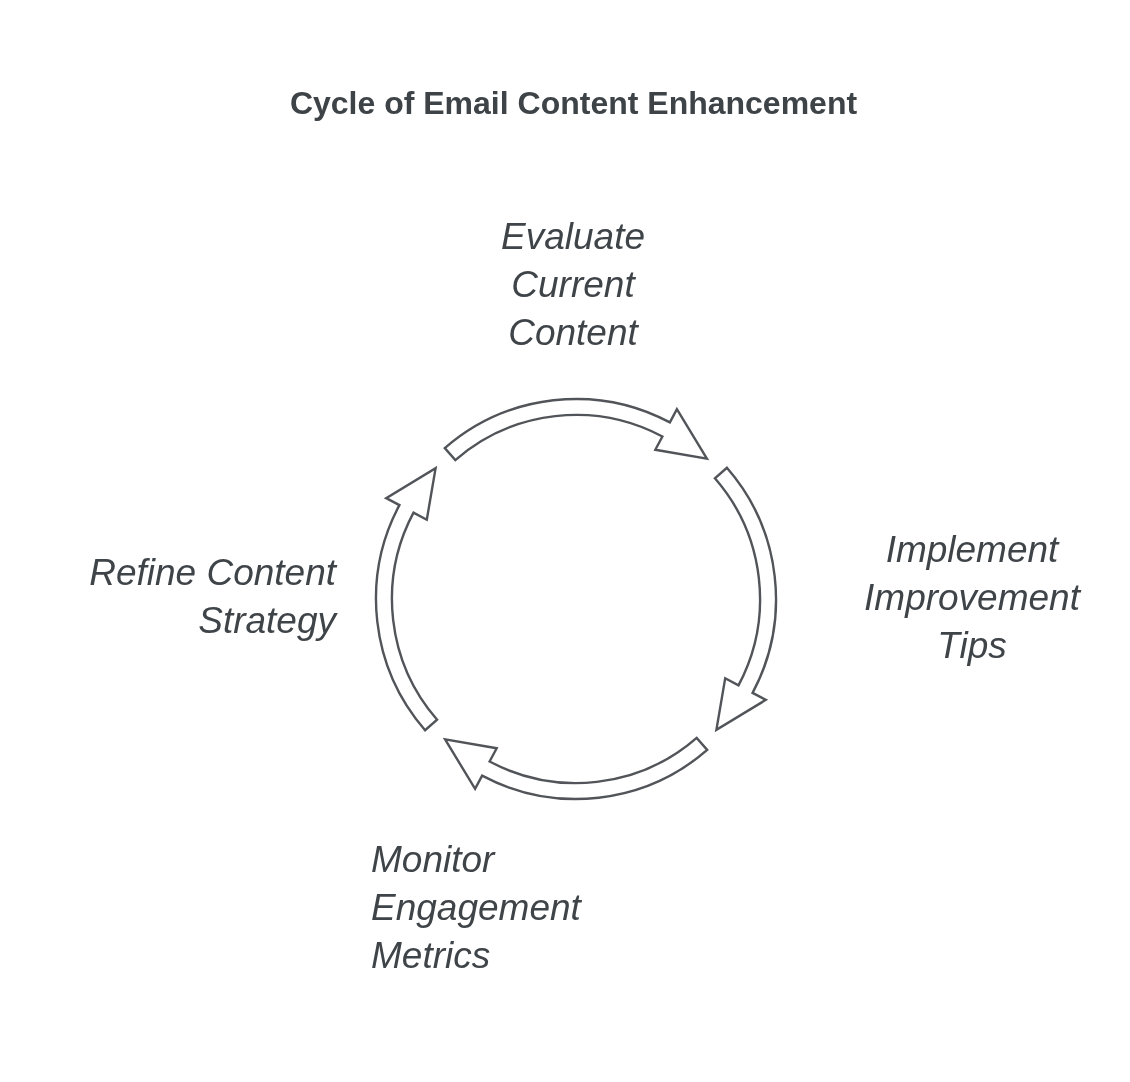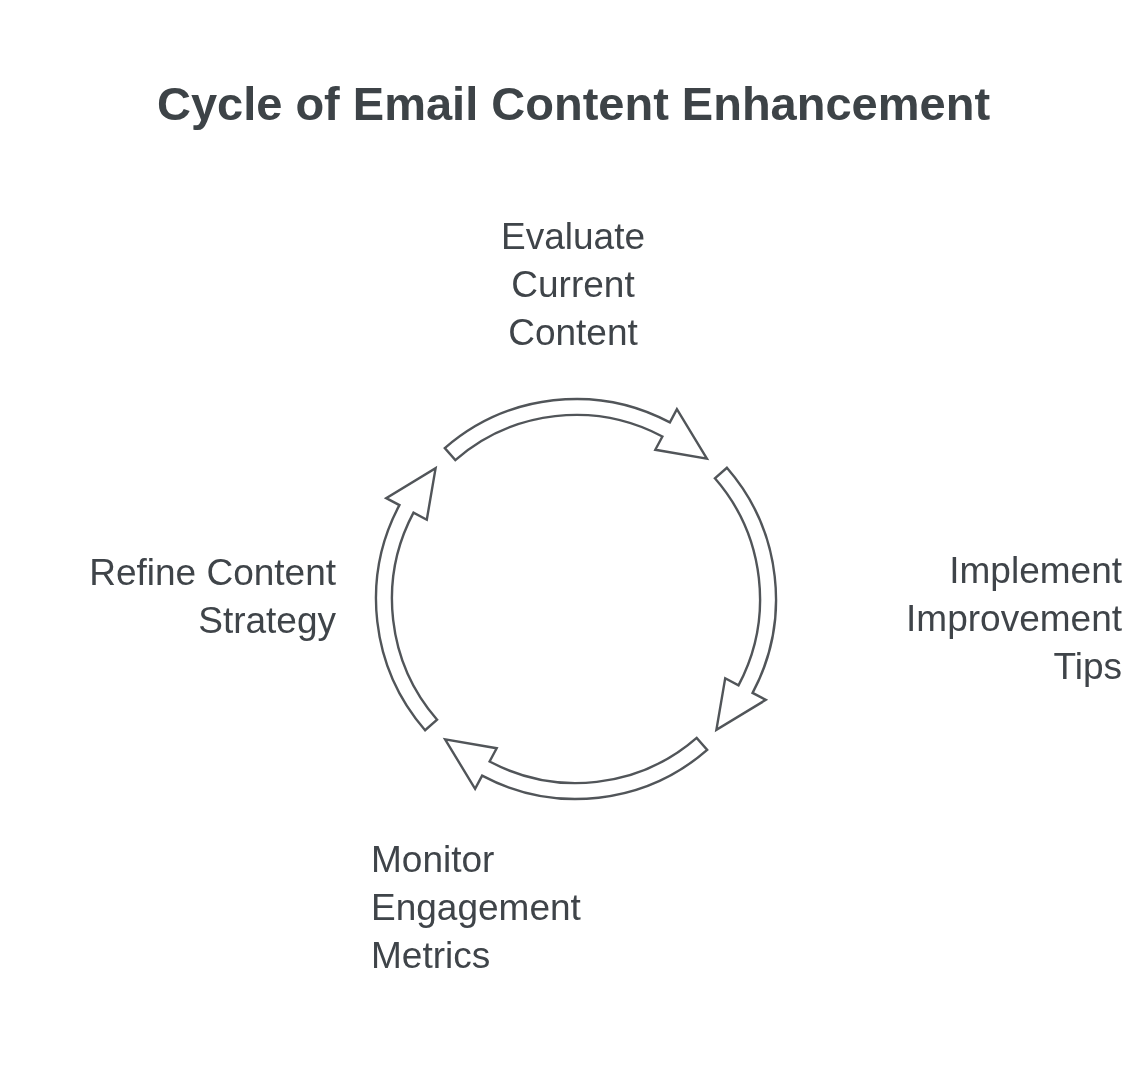--- a/index.html
+++ b/index.html
@@ -20,21 +20,21 @@
     height: 1082px;
     background: var(--color-background);
     overflow: hidden;
   }
   .diagram-title {
     position: absolute;
     top: 80px;
     left: 17px;
     right: 0;
     text-align: center;
-    font-size: 47px;
+    font-size: 32px;
     line-height: 47px;
     font-weight: bold;
     color: var(--color-title);
     letter-spacing: 0;
   }
   .cycle-svg {
     position: absolute;
     top: 0;
     left: 0;
     width: 1130px;
@@ -45,23 +45,24 @@
     stroke: var(--color-arrow-stroke);
     stroke-width: 2.4;
     stroke-linejoin: miter;
   }
   .step-label {
     position: absolute;
     font-size: 37px;
     line-height: 48px;
     color: var(--color-text);
     white-space: pre-line;
+    font-style: italic;
   }
   .step-label.top    { left: 373px; top: 213px; width: 400px; text-align: center; }
-  .step-label.right  { left: 822px; top: 526px; width: 300px; text-align: right; margin-top: 21px; }
+  .step-label.right  { left: 822px; top: 526px; width: 300px; text-align: center; }
   .step-label.bottom { left: 371px; top: 836px; width: 400px; text-align: left; }
   .step-label.left   { left: 36px;  top: 549px; width: 300px; text-align: right; }
 </style>
 </head>
 <body>
 
 <div class="page">
 
   <h1 class="diagram-title">Cycle of Email Content Enhancement</h1>
 

